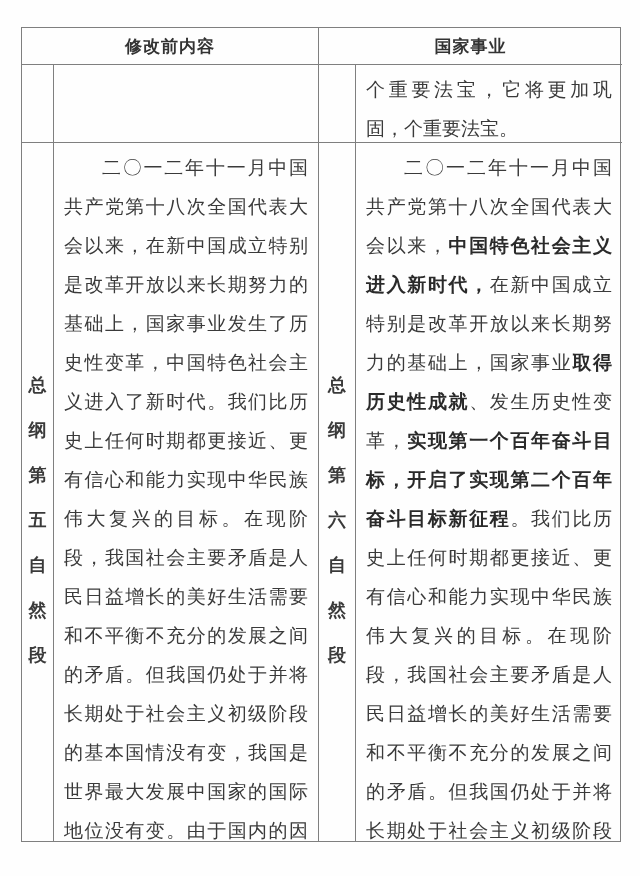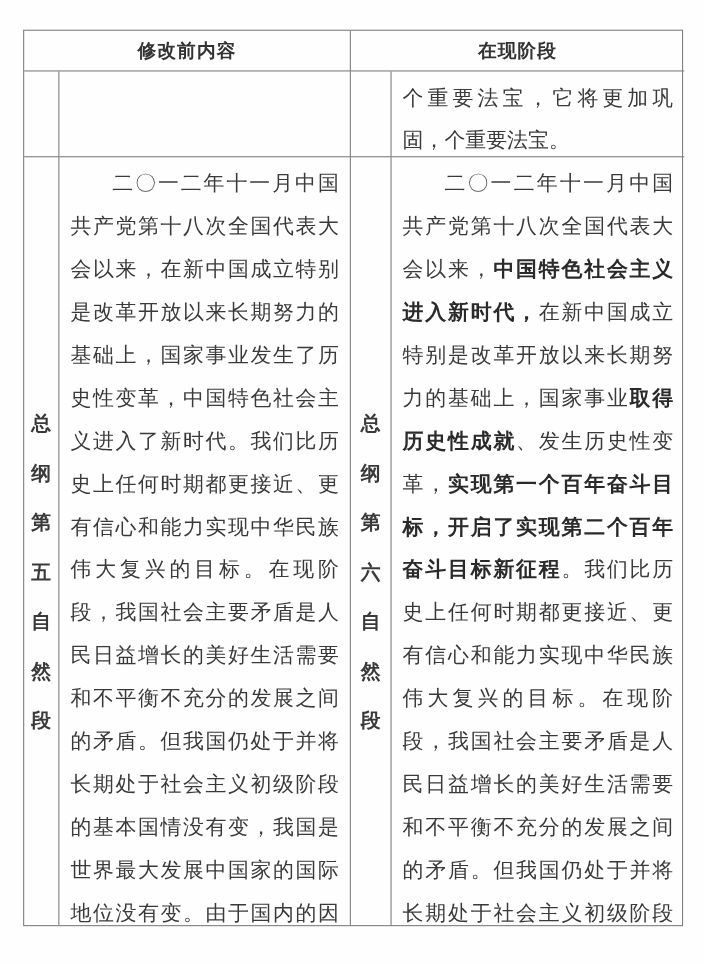--- a/index.html
+++ b/index.html
@@ -58,21 +58,21 @@
 </style>
 </head>
 <body>
 
 <div class="tbl">
 
   <div class="cell hdr hdr-left">
     <span>修改前内容</span>
   </div>
   <div class="cell hdr hdr-right no-r">
-    <span>在现阶段</span>
+    <span>国家事业</span>
   </div>
 
   <div class="cell label-cell">
     <div class="v-label"></div>
   </div>
   <div class="cell txt">
     <span></span>
   </div>
   <div class="cell label-cell">
     <div class="v-label"></div>

